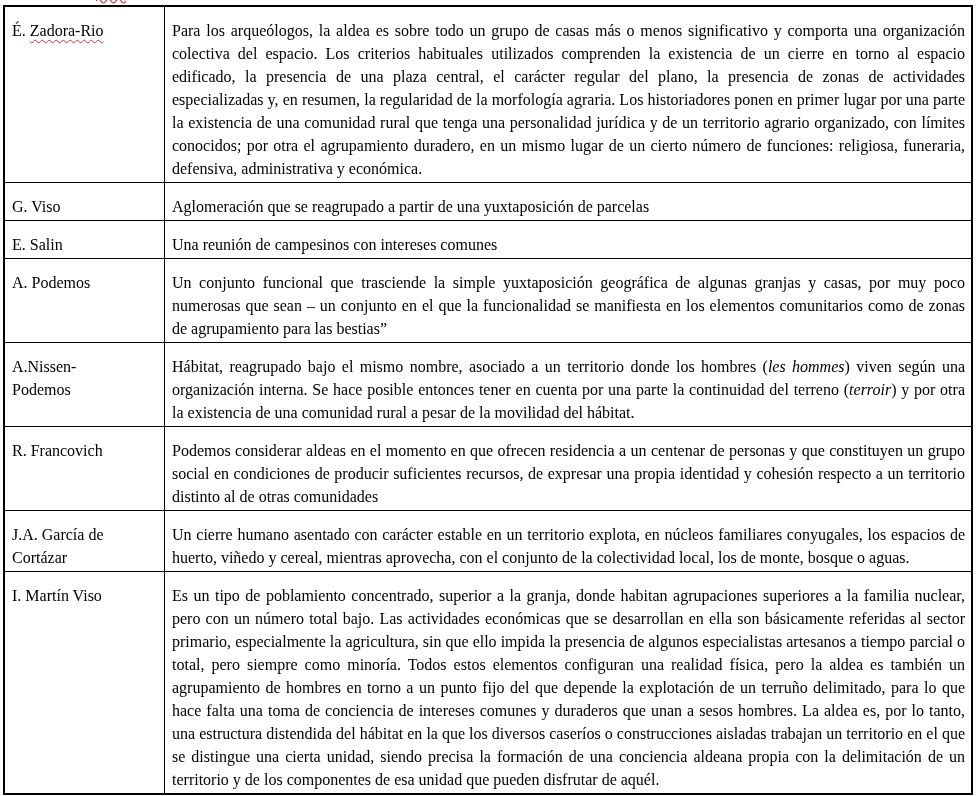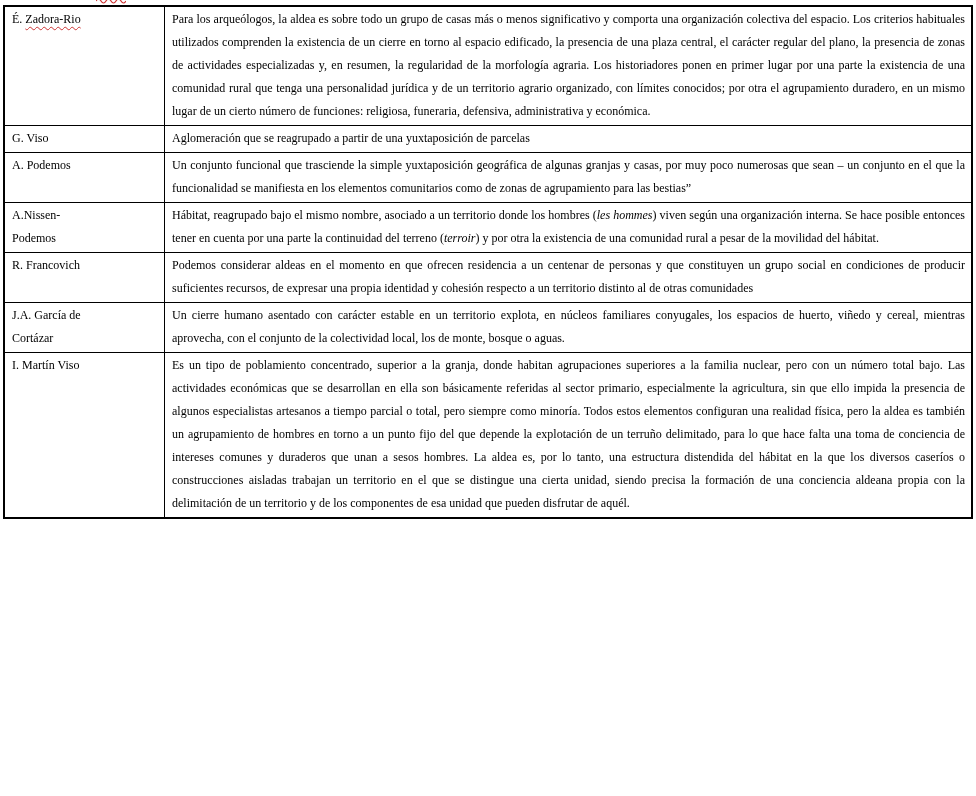--- a/index.html
+++ b/index.html
@@ -29,22 +29,22 @@
   }
   table.definitions {
     border-collapse: collapse;
     width: 970px;
     table-layout: fixed;
     border: 2px solid #000000;
   }
   td {
     border: 1px solid #000000;
     vertical-align: top;
-    padding: 1px 6px 2px 7px;
-    font-size: 12px;
+    padding: 12px 6px 2px 7px;
+    font-size: 16px;
     line-height: 23px;
   }
   td.author-cell {
     width: 146px;
     white-space: pre-line;
     text-align: left;
   }
   td.definition-cell {
     text-align: justify;
   }
@@ -72,20 +72,24 @@
     <tbody>
         <tr>
           <td class="author-cell"><span>É. </span><span class="spellcheck">Zadora-Rio</span></td>
           <td class="definition-cell"><span>Para los arqueólogos, la aldea es sobre todo un grupo de casas más o menos significativo y comporta una organización colectiva del espacio. Los criterios habituales utilizados comprenden la existencia de un cierre en torno al espacio edificado, la presencia de una plaza central, el carácter regular del plano, la presencia de zonas de actividades especializadas y, en resumen, la regularidad de la morfología agraria. Los historiadores ponen en primer lugar por una parte la existencia de una comunidad rural que tenga una personalidad jurídica y de un territorio agrario organizado, con límites conocidos; por otra el agrupamiento duradero, en un mismo lugar de un cierto número de funciones: religiosa, funeraria, defensiva, administrativa y económica.</span></td>
         </tr>
         <tr>
           <td class="author-cell"><span>G. Viso</span></td>
           <td class="definition-cell"><span>Aglomeración que se reagrupado a partir de una yuxtaposición de parcelas</span></td>
         </tr>
         <tr>
+          <td class="author-cell"><span>E. Salin</span></td>
+          <td class="definition-cell"><span>Una reunión de campesinos con intereses comunes</span></td>
+        </tr>
+        <tr>
           <td class="author-cell"><span>A. Podemos</span></td>
           <td class="definition-cell"><span>Un conjunto funcional que trasciende la simple yuxtaposición geográfica de algunas granjas y casas, por muy poco numerosas que sean – un conjunto en el que la funcionalidad se manifiesta en los elementos comunitarios como de zonas de agrupamiento para las bestias”</span></td>
         </tr>
         <tr>
           <td class="author-cell"><span>A.Nissen-
 Podemos</span></td>
           <td class="definition-cell"><span>Hábitat, reagrupado bajo el mismo nombre, asociado a un territorio donde los hombres (</span><span class="italic">les hommes</span><span>) viven según una organización interna. Se hace posible entonces tener en cuenta por una parte la continuidad del terreno (</span><span class="italic">terroir</span><span>) y por otra la existencia de una comunidad rural a pesar de la movilidad del hábitat.</span></td>
         </tr>
         <tr>
           <td class="author-cell"><span>R. Francovich</span></td>

